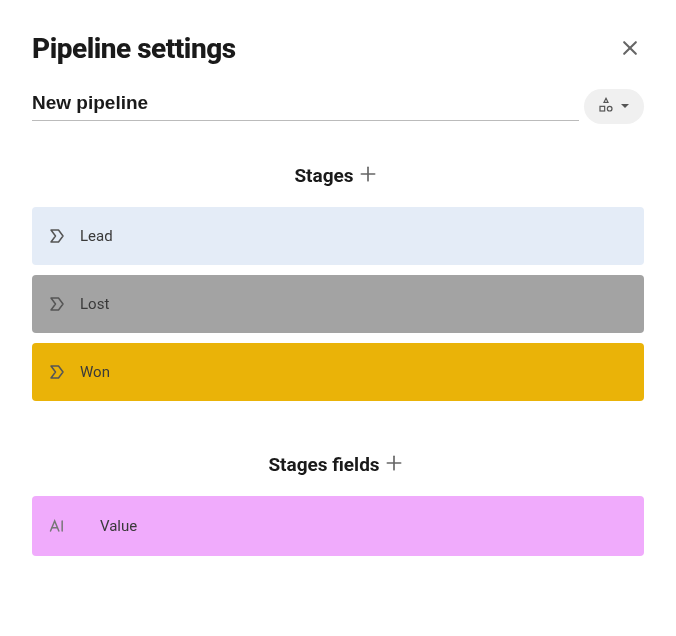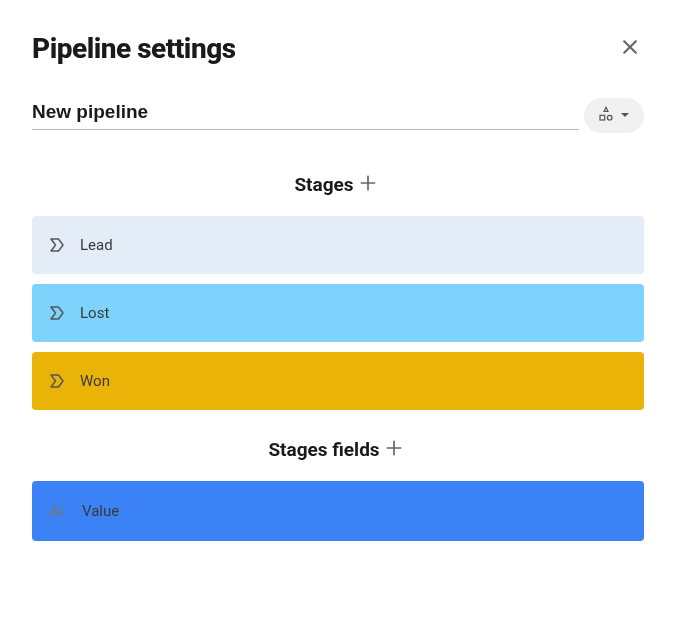--- a/index.html
+++ b/index.html
@@ -11,22 +11,22 @@
   font-family: -apple-system, BlinkMacSystemFont, "Segoe UI", Roboto, Helvetica, Arial, sans-serif;
   background: #fff;
   width: 676px;
   height: 636px;
   padding: 32px;
   color: #1a1a1a;
 }
 .header {
   display: flex;
   justify-content: space-between;
-  align-items: center;
-  margin-bottom: 33px;
+  align-items: flex-end;
+  margin-bottom: 24px;
 }
 .page-title {
   font-size: 28px;
   font-weight: 800;
   letter-spacing: -0.5px;
 }
 .close-btn {
   background: none;
   border: none;
   cursor: pointer;
@@ -97,53 +97,53 @@
   color: #666;
 }
 .add-btn svg {
   width: 20px;
   height: 20px;
 }
 .stages-list {
   display: flex;
   flex-direction: column;
   gap: 10px;
-  margin-bottom: 24px;
+  margin-bottom: 48px;
 }
 .stage-card {
   display: flex;
   align-items: center;
   gap: 14px;
   padding: 20px 16px;
   border-radius: 4px;
 }
 .stage-card.blue { background: #e4ecf7; }
-.stage-card.purple { background: #7dd3fc; }
+.stage-card.purple { background: #a3a3a3; }
 .stage-card.green { background: #eab308; }
 .stage-icon svg {
   width: 18px;
   height: 18px;
   display: block;
 }
 .stage-label {
   font-size: 15px;
   color: #3a3a3a;
 }
 .fields-list {
   display: flex;
   flex-direction: column;
   gap: 10px;
 }
 .field-card {
   display: flex;
   align-items: center;
-  gap: 14px;
+  gap: 32px;
   padding: 20px 16px;
   border-radius: 4px;
-  background: #3b82f6;
+  background: #f0abfc;
 }
 .field-icon svg {
   width: 20px;
   height: 20px;
   display: block;
 }
 .field-label {
   font-size: 15px;
   color: #3a3a3a;
 }

